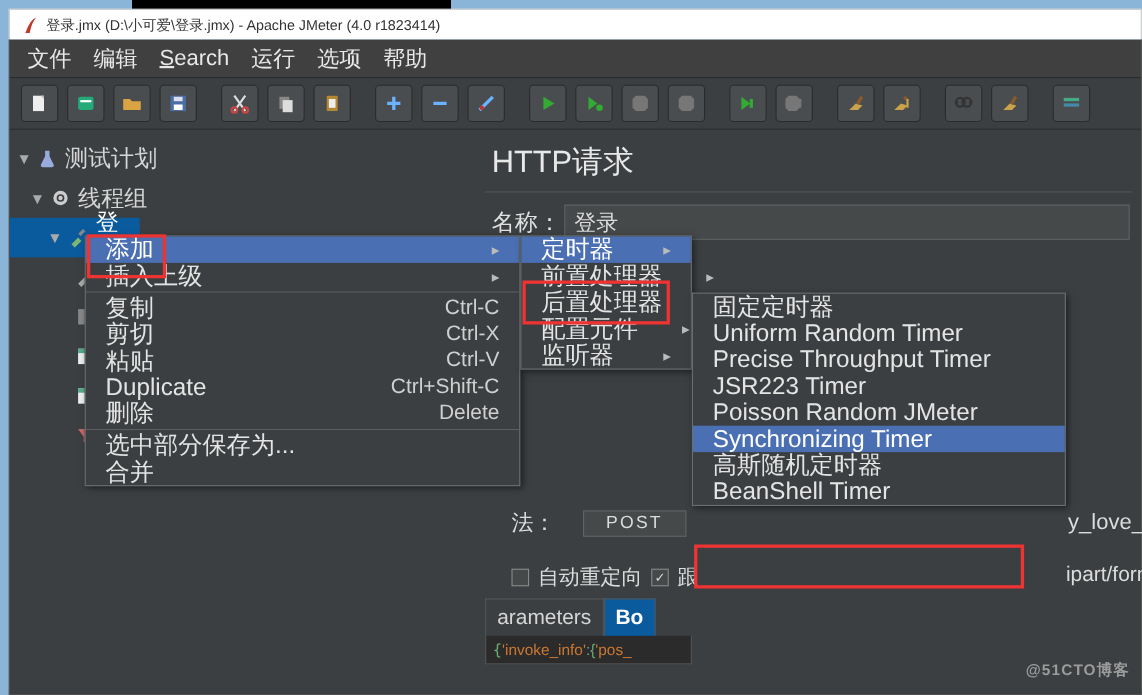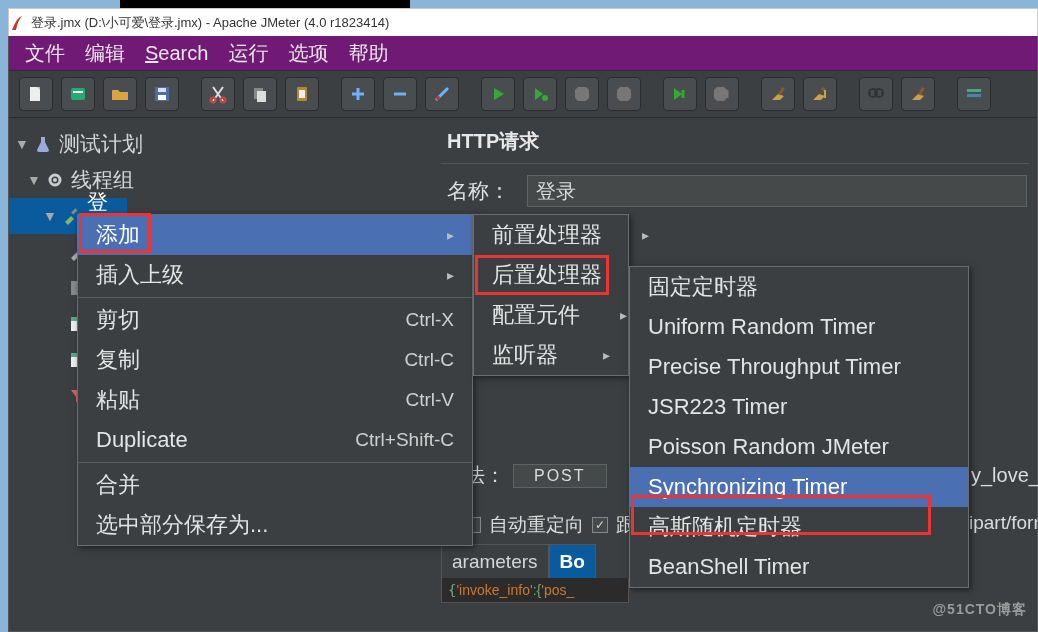--- a/index.html
+++ b/index.html
@@ -1,55 +1,55 @@
 <!DOCTYPE html>
 <html><head>
 <meta charset="utf-8">
 <style>
   * { box-sizing: border-box; margin: 0; padding: 0; font-family: "Microsoft YaHei", Arial, sans-serif; }
   html, body { width: 1038px; height: 632px; overflow: hidden; background: #8ab5d8; }
   .window { position: absolute; left: 0; top: 0; width: 1038px; height: 632px; }
   .cap-fragment { position: absolute; left: 120px; top: 0; width: 290px; height: 14px; background: #000; color:#ccc; font-size:10px; padding-left:6px; line-height:14px; border-bottom-left-radius:4px; border-bottom-right-radius:4px;}
-  .titlebar { position: absolute; left: 8px; top: 8px; width: 1030px; height: 28px; background: #fff; display:flex; align-items:center; padding-left:2px; border:1px solid #c9c9c9; border-bottom:none;}
+  .titlebar { position: absolute; left: 8px; top: 8px; width: 1030px; height: 28px; background: #fff; display:flex; align-items:center; padding-left:13px; border:1px solid #c9c9c9; border-bottom:none;}
   .titlebar .feather { width:12px; height:16px; margin-right:8px; }
   .titlebar .title-text { font-size: 13px; color:#333; }
-  .client { position:absolute; left:8px; top:36px; width:1030px; height:596px; background:#701a75; border:1px solid #555; border-top:none;}
+  .client { position:absolute; left:8px; top:36px; width:1030px; height:596px; background:#404040; border:1px solid #555; border-top:none;}
   .menubar { height:34px; display:flex; align-items:center; gap:20px; padding:0 16px; color:#e8e8e8; font-size:20px; }
   .menubar .m { cursor:default; }
   .menubar .m u { text-decoration: underline; }
   .toolbar { height:48px; background:#3b3f41; border-top:1px solid #2b2b2b; border-bottom:1px solid #2b2b2b; display:flex; align-items:center; padding:0 10px; gap:8px; }
   .tbtn { width:34px; height:34px; background:#4a4d4f; border:1px solid #2b2b2b; border-radius:4px; display:flex; align-items:center; justify-content:center; }
   .tbtn svg { width:20px; height:20px; }
   .sep { width:6px; }
   .workspace { position:absolute; left:0; top:82px; right:0; bottom:0; display:flex; }
   .tree { width:428px; background:#3b3f41; padding:8px 0 0 0; color:#d6d6d6; font-size:21px; }
   .tree-row { display:flex; align-items:center; height:36px; padding-left:6px; gap:6px; }
   .tree-row.lvl1 { padding-left:6px;}
   .tree-row.lvl2 { padding-left:18px;}
   .tree-row.lvl3 { padding-left:34px;}
   .tree-row.sel { background:#0a5b9e; color:#fff; padding-right: 8px; }
   .tree-row .caret { width:12px; color:#aaa; font-size:14px;}
   .ticon { width:20px; height:20px; display:inline-flex; align-items:center; justify-content:center;}
   .ticon svg { width:20px; height:20px; }
   .tree-child-row { display:flex; align-items:center; height:36px; padding-left:58px; gap:8px; color:#d6d6d6; }
   .main { flex:1; background:#3b3f41; padding:6px 0 0 4px; }
-  .panel-title { font-size:20px; font-weight:bold; color:#e8e8e8; margin:4px 0 8px 6px;}
-  .form-row { display:flex; align-items:center; height:42px; gap:14px; padding-left:6px; }
+  .panel-title { font-size:28px; font-weight:normal; color:#e8e8e8; margin:4px 0 8px 6px;}
+  .form-row { display:flex; align-items:center; height:42px; padding-left:6px; }
   .lbl { font-size:21px; color:#e0e0e0; width:66px; }
   .txt { flex:1; height:32px; background:#45494a; border:1px solid #5e6365; color:#dcdcdc; font-size:20px; padding:0 8px; margin-right:10px; }
-  .method-box { background:#45494a; border:1px solid #5e6365; padding:2px 20px; color:#dcdcdc; letter-spacing:2px;}
+  .method-box { background:#45494a; border:1px solid #5e6365; padding:2px 20px; color:#dcdcdc; letter-spacing:2px;margin-left:17px;}
   .chk { width:16px; height:16px; background:#45494a; border:1px solid #888; display:inline-flex; align-items:center; justify-content:center; font-size:12px; color:#d6d6d6;}
   .tab { padding:6px 10px; font-size:19px; color:#d6d6d6; border:1px solid #555; border-bottom:none; background:#3b3f41;}
   .tab.active { background:#0a5b9e; color:#fff; font-weight:bold; }
   .json-strip { background:#2b2b2b; color:#6aab73; font-family:monospace; font-size:14px; padding:4px 6px; border:1px solid #555; border-top:none; }
   .json-strip .k { color:#cc7832; }
 
   
   .ctx { position:absolute; background:#3b3f41; border:1px solid #6a6e70; box-shadow:2px 2px 6px rgba(0,0,0,.5); color:#e4e4e4; font-size:22px; }
-  .ctx .ci { display:flex; align-items:center; justify-content:space-between; height:40px; padding:0 18px; gap:40px; white-space:nowrap; }
+  .ctx .ci { display:flex; align-items:center; justify-content:space-between; height:24px; padding:0 18px; gap:40px; white-space:nowrap; }
   .ctx .ci.has-sub::after { content:"▸"; font-size:14px; color:#bbb; }
   .ctx .ci.hl { background:#4a6fb3; color:#fff; }
   .ctx .ci .sc { color:#cfcfcf; font-size:19px; }
   .ctx hr { border:none; border-top:1px solid #5a5e60; margin:2px 0; }
 
   .redbox { position:absolute; border:3px solid #e33; pointer-events:none; }
   .watermark { position:absolute; right:10px; bottom:12px; color:#9b9b9b; font-size:14px; letter-spacing:1px;font-weight:bold; }
 </style>
 </head>
 <body>
@@ -317,45 +317,52 @@
 
     <div class="ctx" style="left:68px; top:178px; width:396px;">
       <div class="ci hl has-sub">
           <span>添加</span>
         </div>
       <div class="ci has-sub">
           <span>插入上级</span>
         </div>
       <hr>
       <div class="ci">
+          <span>复制</span>
+          <span class="sc">Ctrl-C</span>
+        </div>
+      <div class="ci">
           <span>剪切</span>
           <span class="sc">Ctrl-X</span>
         </div>
       <div class="ci">
-          <span>复制</span>
-          <span class="sc">Ctrl-C</span>
-        </div>
-      <div class="ci">
           <span>粘贴</span>
           <span class="sc">Ctrl-V</span>
         </div>
       <div class="ci">
           <span>Duplicate</span>
           <span class="sc">Ctrl+Shift-C</span>
         </div>
+      <div class="ci">
+          <span>删除</span>
+          <span class="sc">Delete</span>
+        </div>
       <hr>
       <div class="ci">
+          <span>选中部分保存为...</span>
+        </div>
+      <div class="ci">
           <span>合并</span>
         </div>
-      <div class="ci">
-          <span>选中部分保存为...</span>
-        </div>
     </div>
 
     <div class="ctx" style="left:464px; top:178px; width:156px;">
+      <div class="ci hl has-sub">
+          <span>定时器</span>
+        </div>
       <div class="ci has-sub">
           <span>前置处理器</span>
         </div>
       <div class="ci has-sub">
           <span>后置处理器</span>
         </div>
       <div class="ci has-sub">
           <span>配置元件</span>
         </div>
       <div class="ci has-sub">

